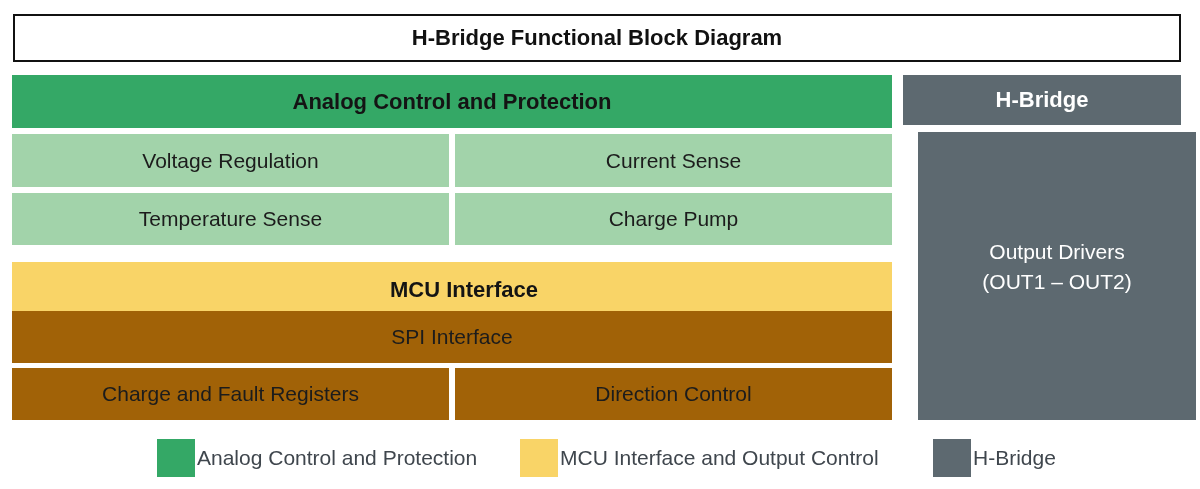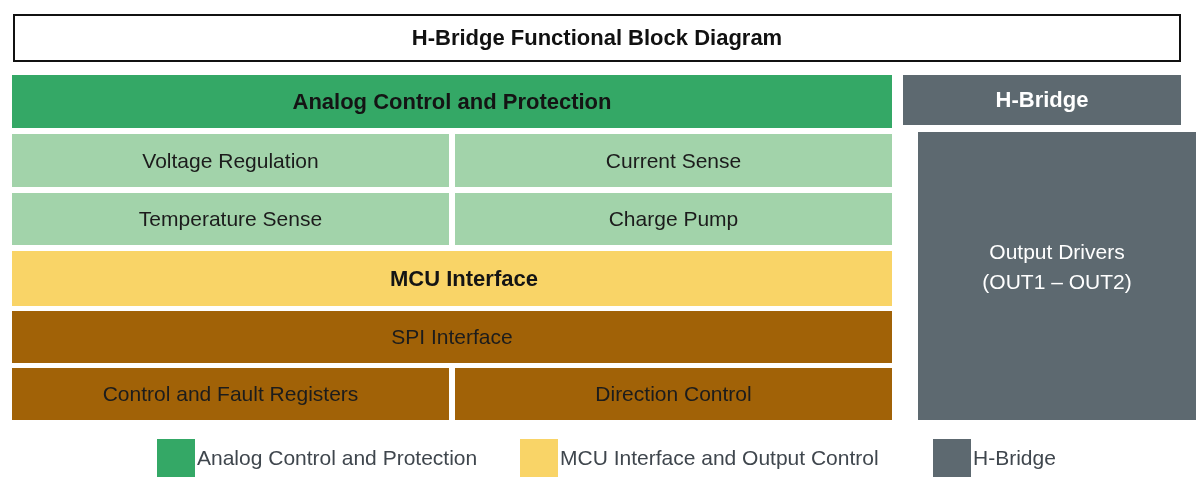--- a/index.html
+++ b/index.html
@@ -131,30 +131,30 @@
   <div class="band cell-row" style="top:134px; height:53px;">
     <div class="cell lgreen">Voltage Regulation</div>
     <div class="cell lgreen">Current Sense</div>
   </div>
 
   <div class="band cell-row" style="top:193px; height:52px;">
     <div class="cell lgreen">Temperature Sense</div>
     <div class="cell lgreen">Charge Pump</div>
   </div>
 
-  <div class="band header-band yellow" style="top:251px; height:55px;padding-left:24px;">
+  <div class="band header-band yellow" style="top:262px; height:55px;padding-left:24px;">
     <span>MCU Interface</span>
   </div>
 
   <div class="band cell-row" style="top:311px; height:52px;">
     <div class="cell lyellow">SPI Interface</div>
   </div>
 
   <div class="band cell-row" style="top:368px; height:52px;">
-    <div class="cell lyellow">Control and Fault Registers</div>
+    <div class="cell lyellow">Charge and Fault Registers</div>
     <div class="cell lyellow">Direction Control</div>
   </div>
 
   <div class="right-header gray">
     <span>H-Bridge</span>
   </div>
 
   <div class="output-box gray">
     <span>Output Drivers</span>
     <span>(OUT1 – OUT2)</span>

